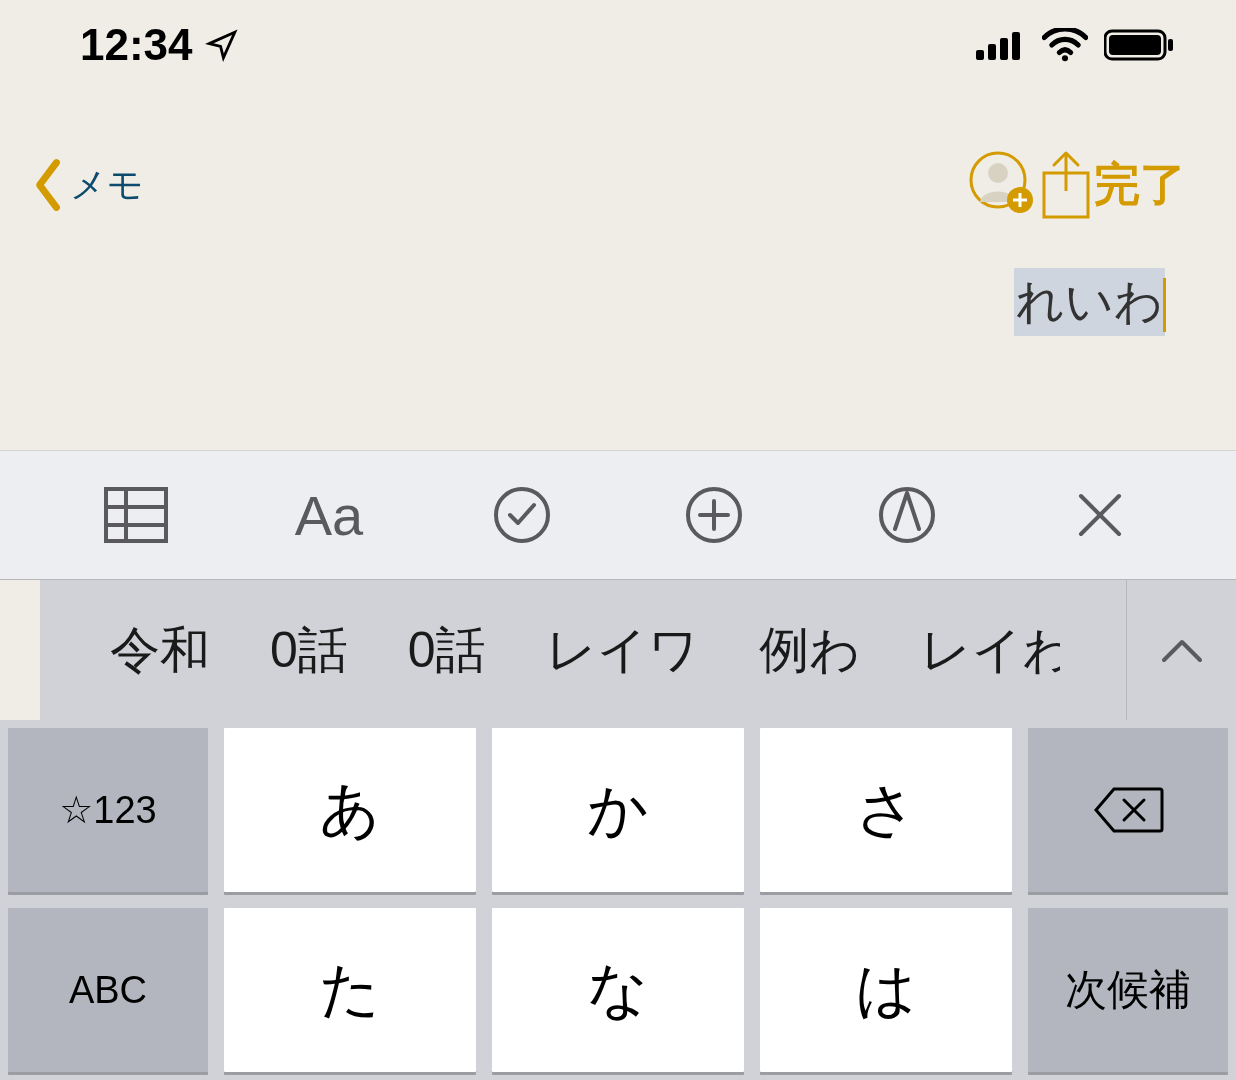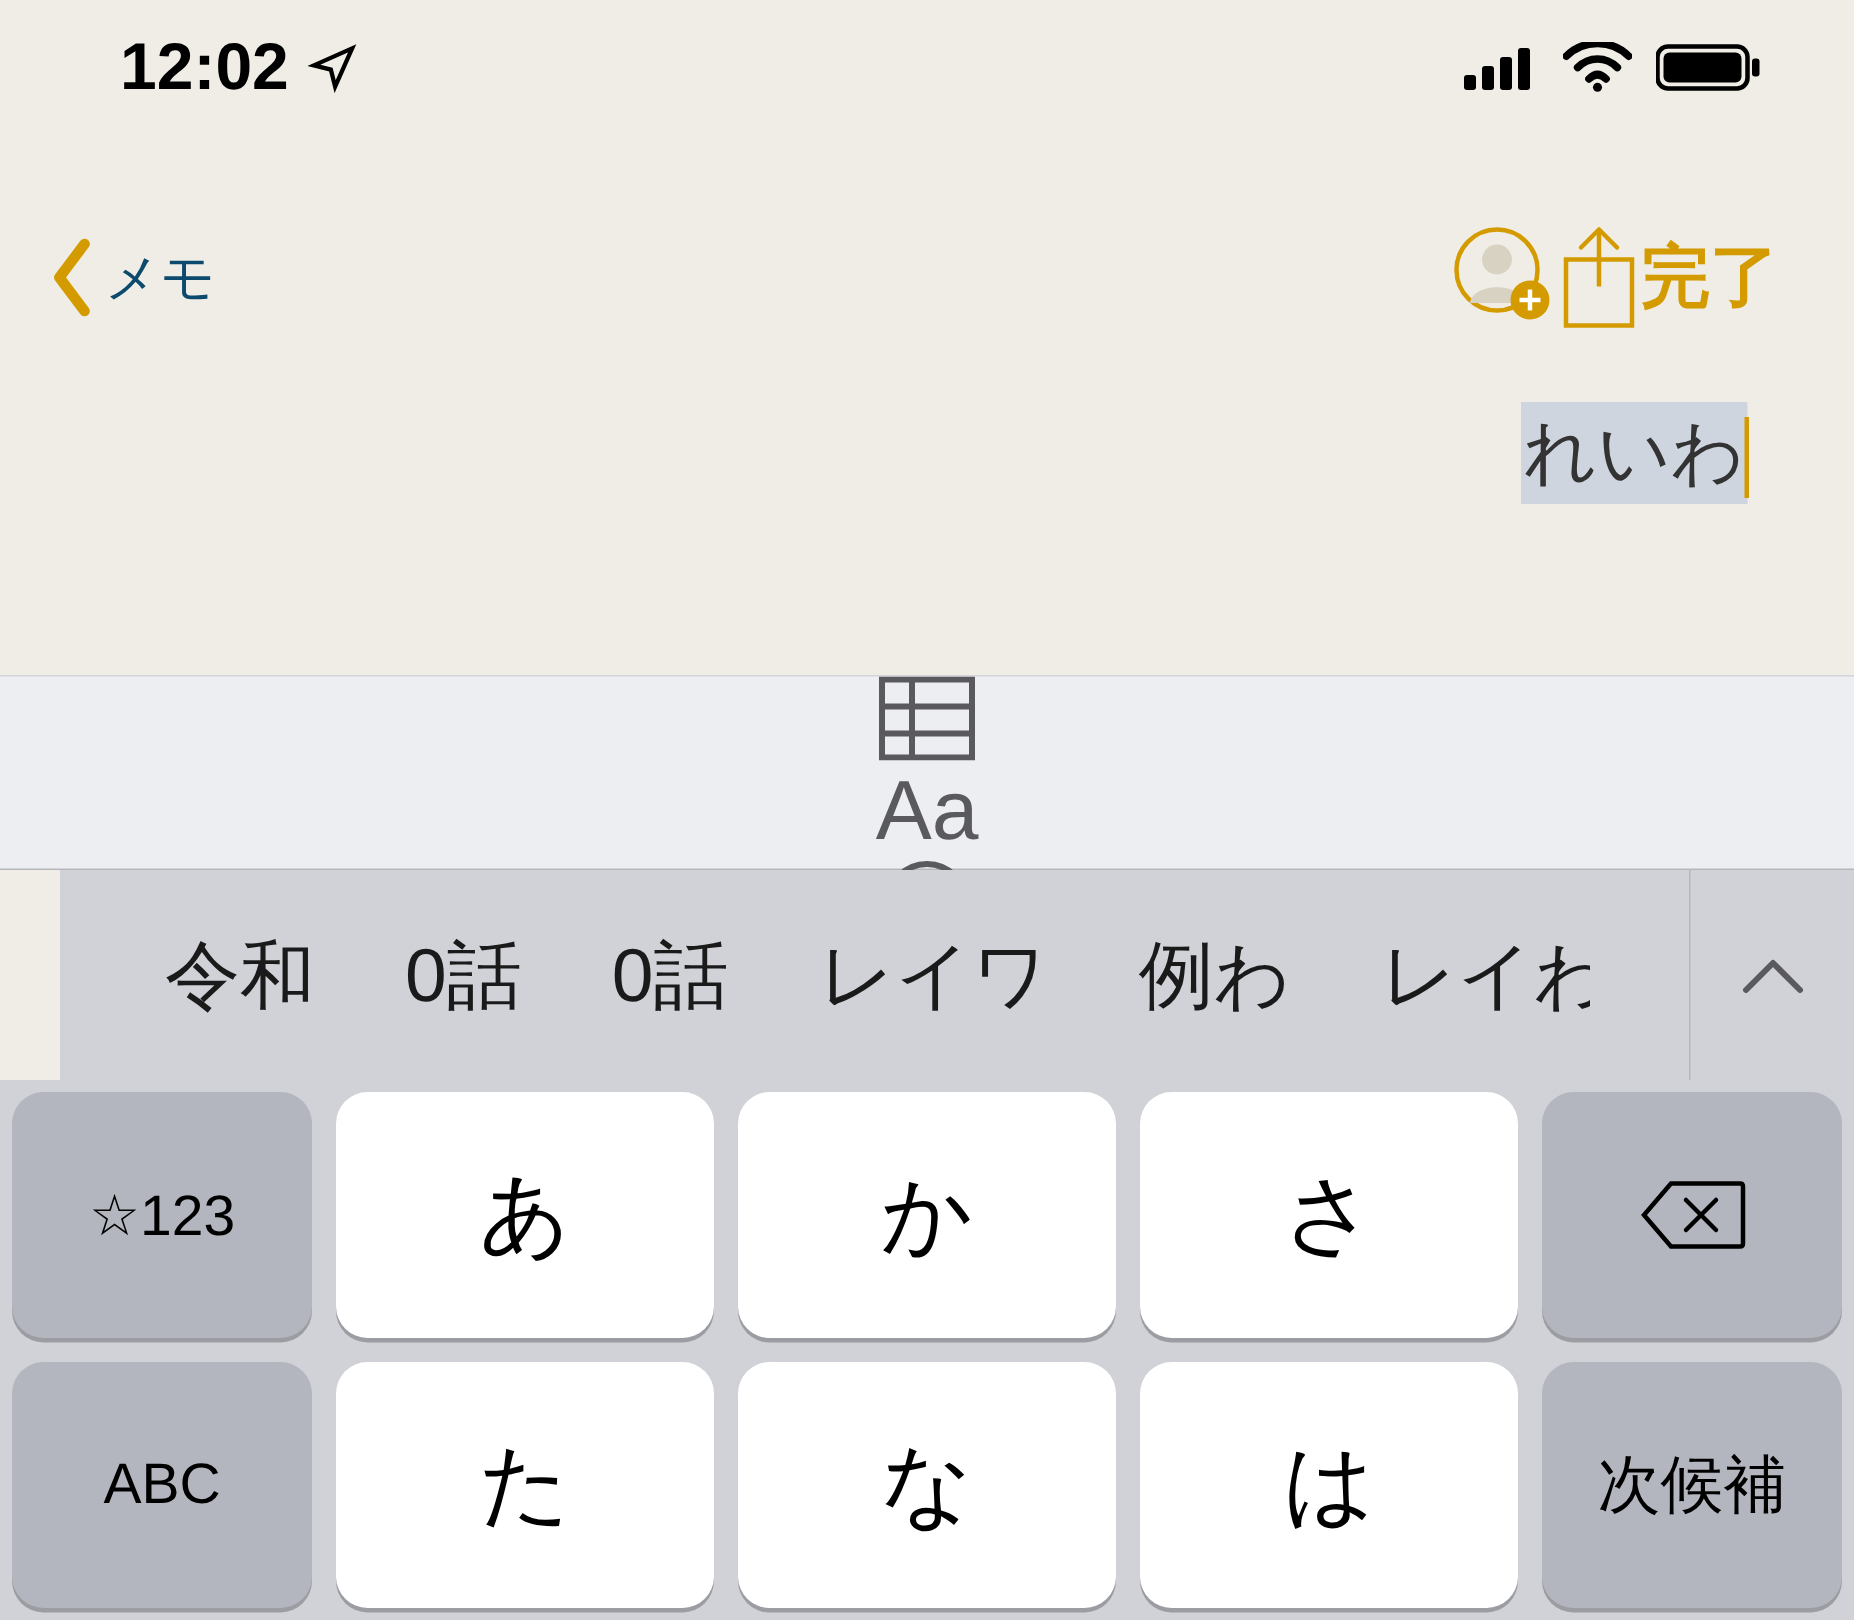--- a/index.html
+++ b/index.html
@@ -73,21 +73,20 @@
     position: absolute;
     top: 450px; left: 0; right: 0;
     height: 130px;
     background: #eceef1;
     border-top: 1px solid #d4d4d7;
     border-bottom: 1px solid #b5b7bb;
     display: flex;
     align-items: center;
     justify-content: space-around;
     padding: 0 40px;
-    flex-direction: column;
   }
   .acc-btn {
     width: 80px; height: 80px;
     display: flex; align-items: center; justify-content: center;
     color: #5a5a5e;
   }
 
   
   .candidate-bar {
     position: absolute;
@@ -128,21 +127,21 @@
     gap: 16px;
   }
   .key-row {
     display: flex;
     gap: 16px;
     flex: 1;
   }
   .key {
     flex: 1;
     background: #ffffff;
-    border-radius: 21px;
+    border-radius: 1px;
     box-shadow: 0 3px 0 rgba(0,0,0,0.25);
     display: flex;
     align-items: center;
     justify-content: center;
     font-size: 60px;
     color: #000;
   }
   .key.fn {
     background: #b3b6be;
     font-size: 44px;
@@ -151,21 +150,21 @@
   .key.side { flex: 0 0 200px; }
 
   
   svg { display: block; }
 </style>
 </head>
 <body>
 
 <div class="status-bar">
   <div class="status-left">
-    <span>12:02</span>
+    <span>12:34</span>
     <span>
       <svg width="34" height="34" viewBox="0 0 24 24" fill="none" stroke="#000" stroke-width="2">
         <path d="M3 11 L21 3 L13 21 L11 13 Z" fill="none"></path>
       </svg>
     </span>
   </div>
   <div class="status-right">
     <span>
       <svg width="50" height="34" viewBox="0 0 50 34">
         <rect x="0" y="22" width="8" height="10" rx="2" fill="#000"></rect>

